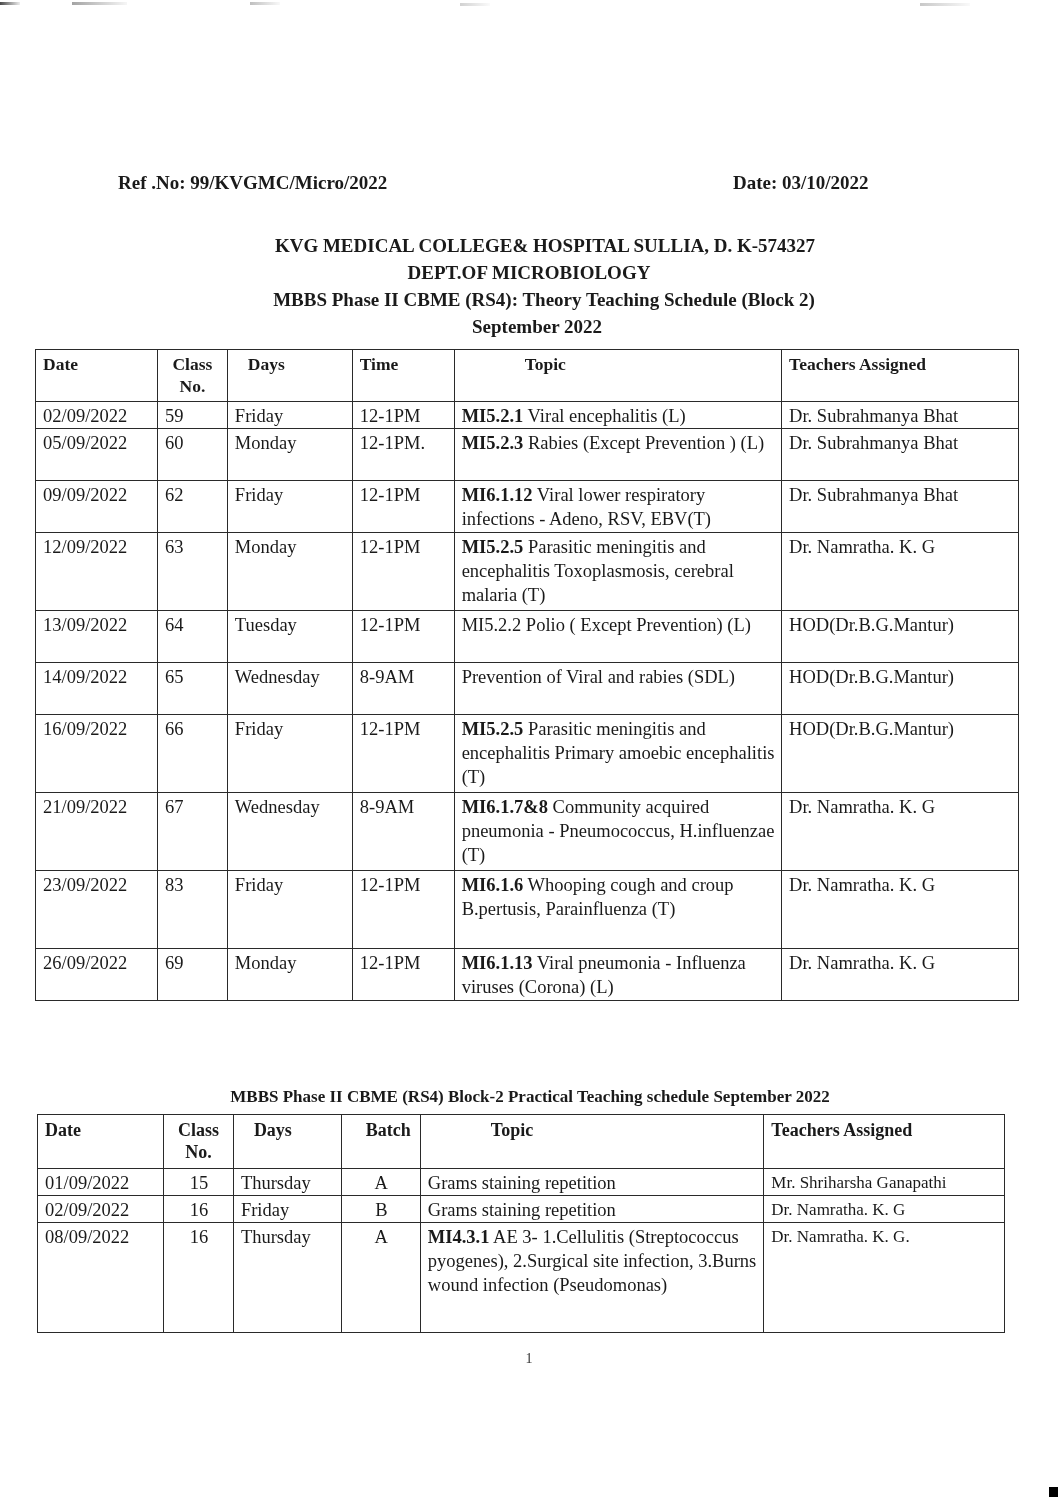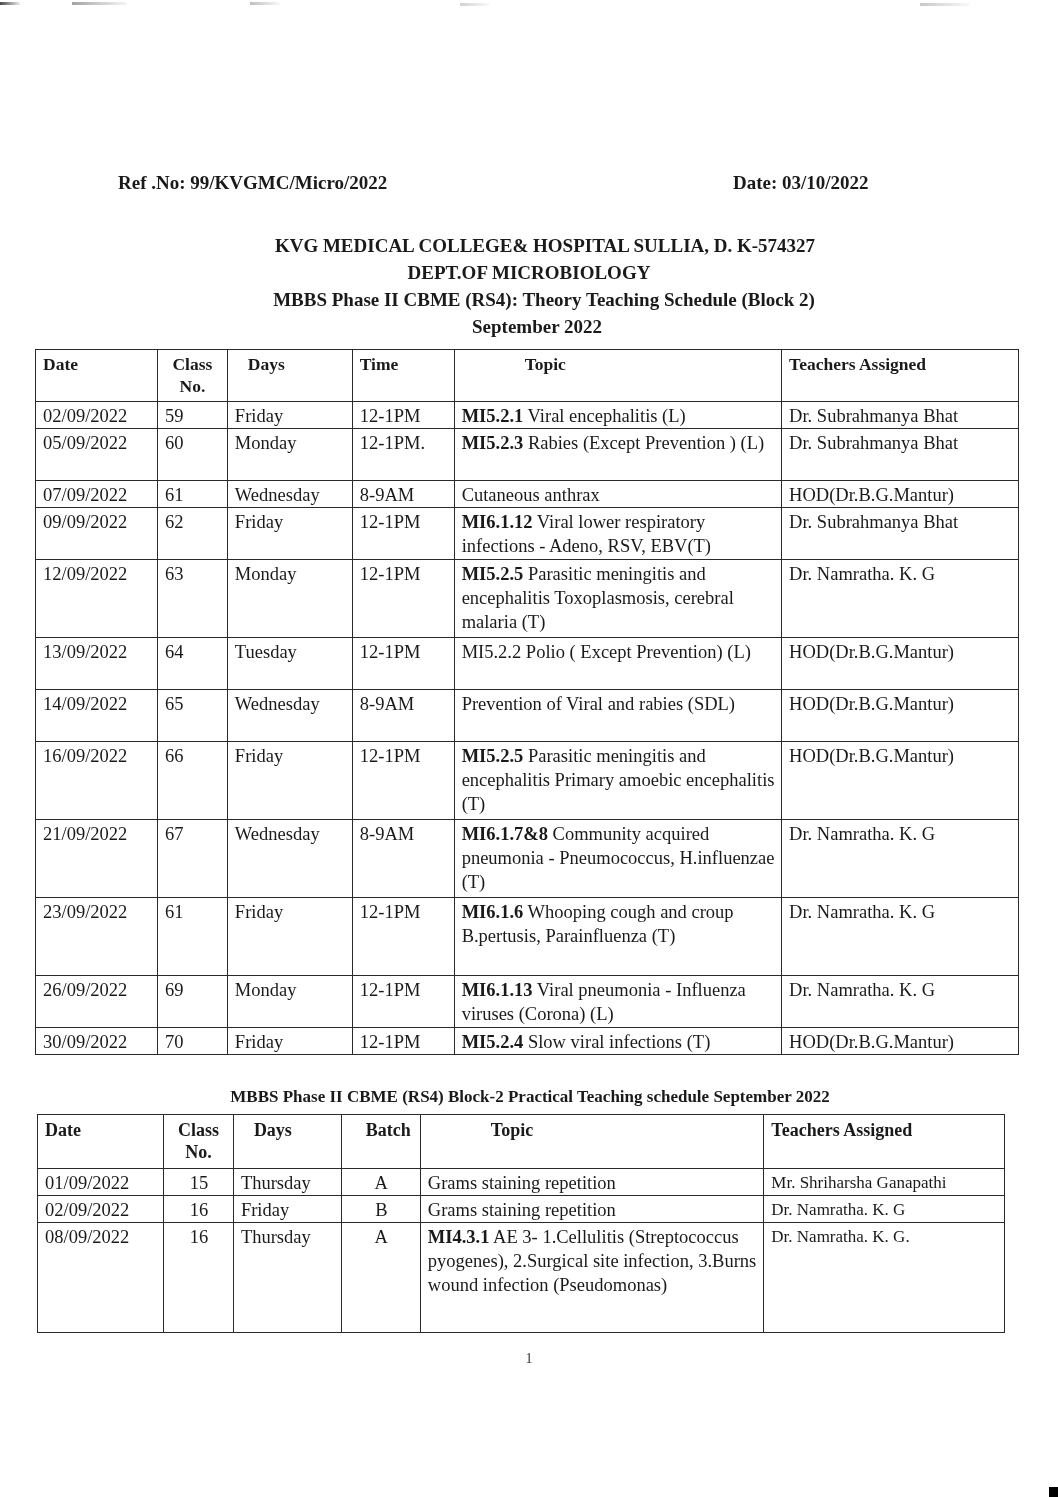--- a/index.html
+++ b/index.html
@@ -158,28 +158,20 @@
         <td>Dr. Subrahmanya Bhat</td>
       </tr>
       <tr style="height: 52px; margin-top: 12px;">
         <td>05/09/2022</td>
         <td>60</td>
         <td>Monday</td>
         <td>12-1PM.</td>
         <td><span class="b">MI5.2.3</span><span> Rabies (Except Prevention ) (L)</span></td>
         <td>Dr. Subrahmanya Bhat</td>
       </tr>
-      <tr style="height: 26px;">
-        <td>07/09/2022</td>
-        <td>61</td>
-        <td>Wednesday</td>
-        <td>8-9AM</td>
-        <td><span class="b"></span><span>Cutaneous anthrax</span></td>
-        <td>HOD(Dr.B.G.Mantur)</td>
-      </tr>
       <tr style="height: 52px;">
         <td>09/09/2022</td>
         <td>62</td>
         <td>Friday</td>
         <td>12-1PM</td>
         <td><span class="b">MI6.1.12</span><span> Viral lower respiratory infections - Adeno, RSV, EBV(T)</span></td>
         <td>Dr. Subrahmanya Bhat</td>
       </tr>
       <tr style="height: 78px;">
         <td>12/09/2022</td>
@@ -216,41 +208,33 @@
       <tr style="height: 78px;">
         <td>21/09/2022</td>
         <td>67</td>
         <td>Wednesday</td>
         <td>8-9AM</td>
         <td><span class="b">MI6.1.7&amp;8</span><span> Community acquired pneumonia - Pneumococcus, H.influenzae (T)</span></td>
         <td>Dr. Namratha. K. G</td>
       </tr>
       <tr style="height: 78px;">
         <td>23/09/2022</td>
-        <td>61</td>
+        <td>83</td>
         <td>Friday</td>
         <td>12-1PM</td>
         <td><span class="b">MI6.1.6</span><span> Whooping cough and croup B.pertusis, Parainfluenza (T)</span></td>
         <td>Dr. Namratha. K. G</td>
       </tr>
       <tr style="height: 52px;">
         <td>26/09/2022</td>
         <td>69</td>
         <td>Monday</td>
         <td>12-1PM</td>
         <td><span class="b">MI6.1.13</span><span> Viral pneumonia - Influenza viruses (Corona) (L)</span></td>
         <td>Dr. Namratha. K. G</td>
-      </tr>
-      <tr style="height: 26px;">
-        <td>30/09/2022</td>
-        <td>70</td>
-        <td>Friday</td>
-        <td>12-1PM</td>
-        <td><span class="b">MI5.2.4</span><span> Slow viral infections (T)</span></td>
-        <td>HOD(Dr.B.G.Mantur)</td>
       </tr>
     </tbody>
 </table>
 
 <div id="practical-caption">MBBS Phase II CBME (RS4) Block-2 Practical Teaching schedule September 2022</div>
 
 <table class="sched" id="practical-table">
   <colgroup>
     <col class="p1">
       <col class="p2">

